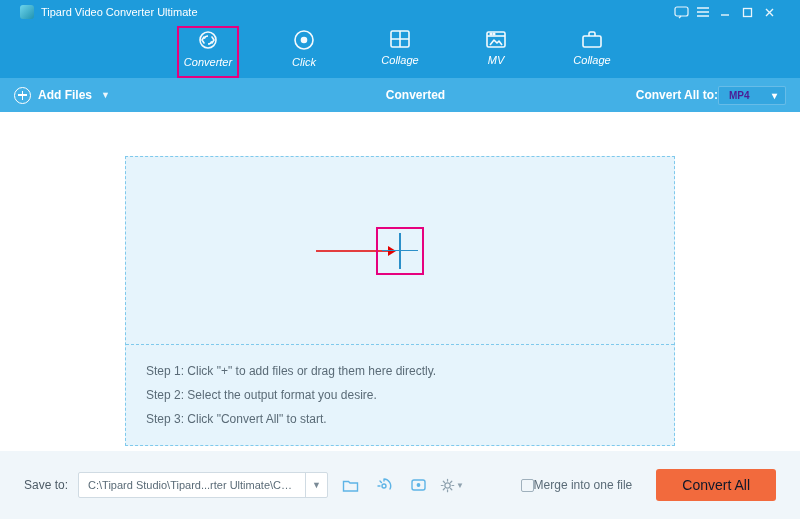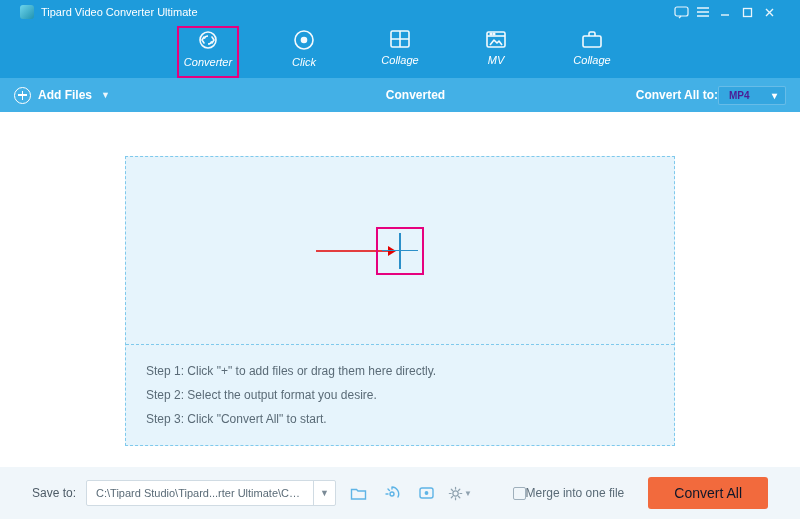--- a/index.html
+++ b/index.html
@@ -36,21 +36,21 @@
   .dropzone { width: 550px; height: 290px; border: 1.5px dashed #7fc9ec; background: #e6f4fc; display: flex; flex-direction: column; }
   .drop-upper { flex: 1; display: flex; align-items: center; justify-content: center; position: relative; }
   .plusbox { width: 48px; height: 48px; border: 2px solid #e6007e; display: flex; align-items: center; justify-content: center; position: relative; }
   .plusbox::before, .plusbox::after { content: ""; position: absolute; background: #2b8fc9; }
   .plusbox::before { width: 36px; height: 1.5px; }
   .plusbox::after  { height: 36px; width: 1.5px; }
   .arrow { position: absolute; left: 190px; top: 50%; transform: translateY(-50%); }
   .drop-lower { border-top: 1.5px dashed #7fc9ec; padding: 14px 20px 14px 20px; font-size: 12px; color: #5a6b77; line-height: 2; }
 
   
-  .footer { position: absolute; bottom: 0; left: 0; right: 0; height: 52px; background: #f0f6fa; display: flex; align-items: center; padding: 0 32px; gap: 10px; font-size: 12px; color: #4d5b66; }
+  .footer { position: absolute; bottom: 0; left: 0; right: 0; height: 68px; background: #f0f6fa; display: flex; align-items: center; padding: 0 24px; gap: 10px; font-size: 12px; color: #4d5b66; }
   .pathbox { border: 1px solid #d0dbe3; background: #fff; height: 26px; display: flex; align-items: center; padding: 0 9px; font-size: 11px; color: #5a6b77; width: 250px; position: relative; border-radius: 2px; }
   .pathbox .drop { position: absolute; right: 0; top: 0; bottom: 0; width: 22px; border-left: 1px solid #d0dbe3; display: flex; align-items: center; justify-content: center; color: #7a8a96; font-size: 9px; cursor: pointer; }
   .ficon { width: 24px; height: 24px; display: flex; align-items: center; justify-content: center; cursor: pointer; color: #5eb4e6; }
   .merge { margin-left: auto; display: flex; align-items: center; font-size: 12px; color: #5a6b77; cursor: pointer; }
   .merge .cb { width: 13px; height: 13px; border: 1.3px solid #9fb0bc; border-radius: 2px; }
   .convert-btn { background: #f26a3d; color: #0f172a; height: 32px; padding: 0 26px; display: flex; align-items: center; font-size: 14px; border-radius: 3px; cursor: pointer; margin-left: 14px; }
 </style>
 </head>
 <body>
 

